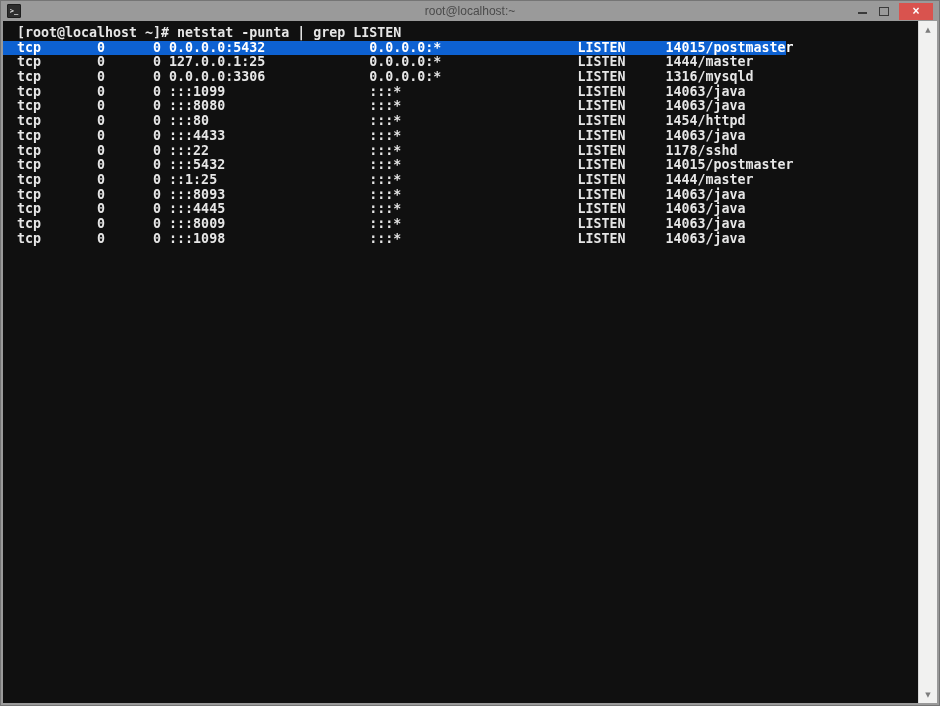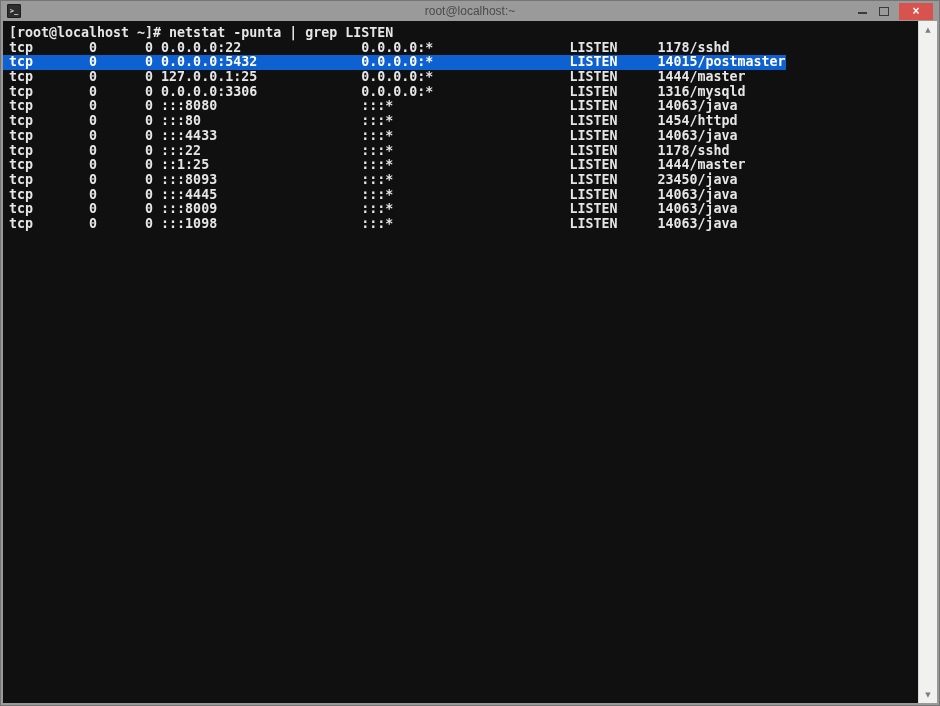--- a/index.html
+++ b/index.html
@@ -39,21 +39,21 @@
   
   .content{
     display:flex;height:682px;margin:0 2px 4px 2px;
   }
   .terminal{
     flex:1;background:#101010;overflow:hidden;
     font-family:"DejaVu Sans Mono",monospace;font-size:13.3px;
     font-weight:bold;color:#e6e6e6;padding-top:5px;
   }
   .tline{
-    white-space:pre;line-height:14.7px;height:14.7px;padding-left:6px;
+    white-space:pre;line-height:14.7px;height:14.7px;padding-left:14px;
   }
   .tline.selected{
     color:#ffffff;
     background:linear-gradient(90deg,#0d61d1 0px,#0d61d1 783px,transparent 783px);
   }
   .cursor{
     display:inline-block;width:8px;height:13px;background:#8b1111;
     vertical-align:-2px;
   }
   
@@ -84,30 +84,31 @@
       <div class="win-btn btn-close">
         <span>×</span>
       </div>
     </div>
   </div>
 
   <div class="content">
     <div class="terminal">
       <div class="tline">[root@localhost ~]# netstat -punta | grep LISTEN</div>
       <div>
-          <div class="tline">tcp       0      0 0.0.0.0:22               0.0.0.0:*                 LISTEN     1178/sshd</div>
           <div class="tline selected">tcp       0      0 0.0.0.0:5432             0.0.0.0:*                 LISTEN     14015/postmaster</div>
           <div class="tline">tcp       0      0 127.0.0.1:25             0.0.0.0:*                 LISTEN     1444/master</div>
           <div class="tline">tcp       0      0 0.0.0.0:3306             0.0.0.0:*                 LISTEN     1316/mysqld</div>
+          <div class="tline">tcp       0      0 :::1099                  :::*                      LISTEN     14063/java</div>
           <div class="tline">tcp       0      0 :::8080                  :::*                      LISTEN     14063/java</div>
           <div class="tline">tcp       0      0 :::80                    :::*                      LISTEN     1454/httpd</div>
           <div class="tline">tcp       0      0 :::4433                  :::*                      LISTEN     14063/java</div>
           <div class="tline">tcp       0      0 :::22                    :::*                      LISTEN     1178/sshd</div>
+          <div class="tline">tcp       0      0 :::5432                  :::*                      LISTEN     14015/postmaster</div>
           <div class="tline">tcp       0      0 ::1:25                   :::*                      LISTEN     1444/master</div>
-          <div class="tline">tcp       0      0 :::8093                  :::*                      LISTEN     23450/java</div>
+          <div class="tline">tcp       0      0 :::8093                  :::*                      LISTEN     14063/java</div>
           <div class="tline">tcp       0      0 :::4445                  :::*                      LISTEN     14063/java</div>
           <div class="tline">tcp       0      0 :::8009                  :::*                      LISTEN     14063/java</div>
           <div class="tline">tcp       0      0 :::1098                  :::*                      LISTEN     14063/java</div>
         </div>
     </div>
 
     <div class="scrollbar">
       <div class="scroll-arrow">▲</div>
       <div class="scroll-arrow">▼</div>
     </div>

